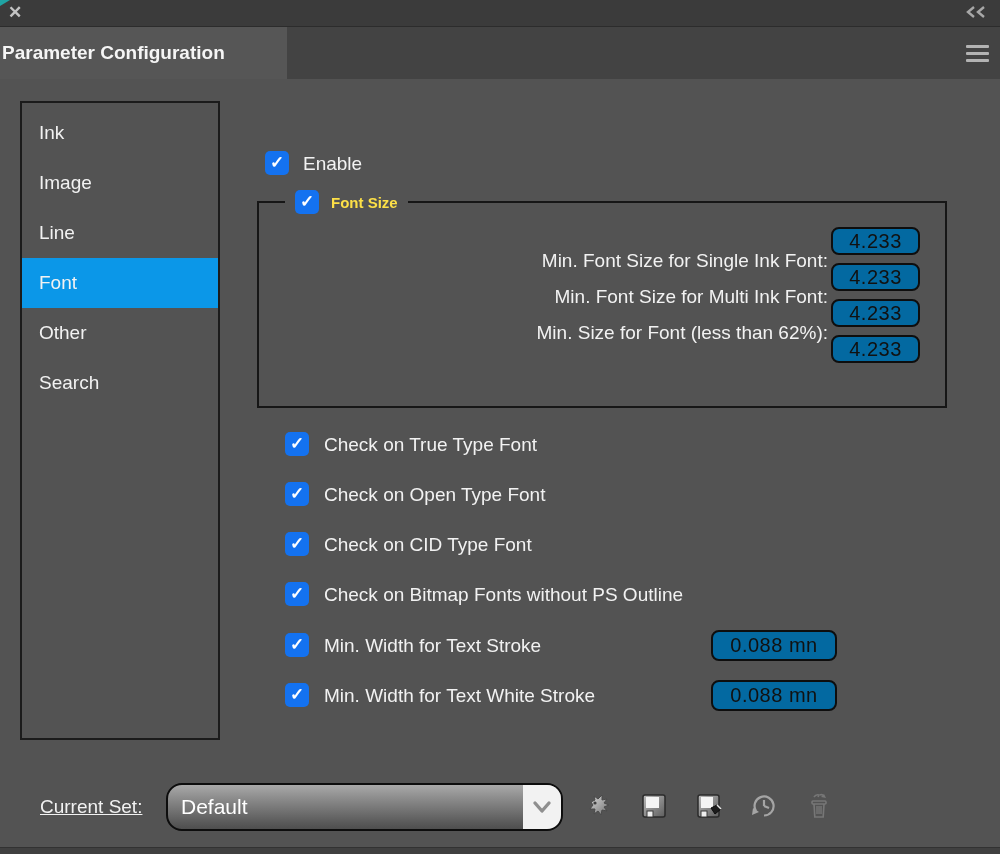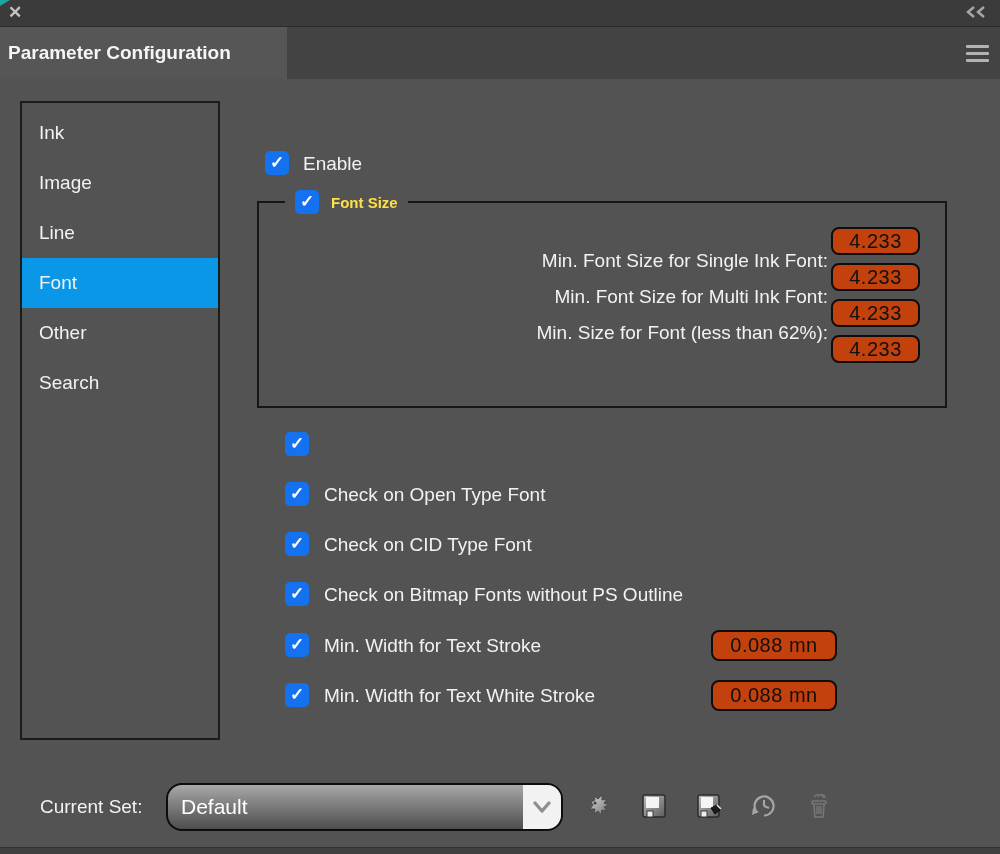--- a/index.html
+++ b/index.html
@@ -17,21 +17,21 @@
   .topbar { position:absolute; left:0; top:0; width:1000px; height:27px;
     background:#3b3b3b; border-bottom:1px solid #2c2c2c; }
   .teal-corner { position:absolute; left:0; top:0; width:10px; height:6px;
     background:#1fa3a3; clip-path:polygon(0 0,100% 0,0 100%); }
   .close-x { position:absolute; left:8px; top:2px; font-size:17px; font-weight:bold;
     color:#c3c3c3; cursor:default; line-height:22px; }
   .collapse { position:absolute; right:12px; top:4px; }
 
   .tabstrip { position:absolute; left:0; top:27px; width:1000px; height:52px; background:#434343; }
   .tab-active { position:absolute; left:0; top:0; width:287px; height:52px;
-    background:#565656; display:flex; align-items:center; padding-left:8px; }
+    background:#565656; display:flex; align-items:center; padding-left:2px; }
   .tab-active .tab-label { font-size:19px; font-weight:bold; color:#f5f5f5; }
   .hamburger { position:absolute; right:11px; top:15px; width:23px; height:22px;
     display:flex; flex-direction:column; justify-content:center; gap:4px; }
   .hamburger span { display:block; height:3px; background:#b3b3b3; border-radius:1px; }
 
   .panel-body { position:absolute; left:0; top:79px; width:1000px; height:768px; background:#535353; }
   .bottom-strip { position:absolute; left:0; top:847px; width:1000px; height:7px;
     background:#404040; border-top:1px solid #323232; }
 
   
@@ -50,30 +50,30 @@
 
   
   .groupbox { position:absolute; left:257px; top:201px; width:690px; height:207px;
     border:2px solid #161616; }
   .group-legend { position:absolute; left:26px; top:-15px; background:#535353;
     padding:0 10px; display:flex; align-items:center; gap:12px; height:28px; }
   .group-legend .cb { position:relative; }
   .group-legend .glabel { font-size:15px; color:#fde047;font-weight:bold; }
 
   
-  .vfield { position:absolute; background:#c2410c; border:2px solid #0e0e0e; border-radius:8px;
+  .vfield { position:absolute; background:#0369a1; border:2px solid #0e0e0e; border-radius:8px;
     color:#111111; display:flex; align-items:center; justify-content:center;
     font-size:20px; letter-spacing:0.5px; }
   .num { left:831px; width:89px; height:28px; }
   .wid { left:711px; width:126px; height:31px; }
   .flabel { position:absolute; font-size:19px; color:#f2f2f2; white-space:nowrap;
     left:300px; width:528px; text-align:right; line-height:28px;margin-top:20px; }
 
   
-  .curset-label { position:absolute; left:40px; top:796px; font-size:19px; color:#f2f2f2; }
+  .curset-label { position:absolute; left:40px; top:796px; font-size:19px; color:#f2f2f2;text-decoration:underline; }
   .dropdown { position:absolute; left:166px; top:783px; width:397px; height:48px;
     border:2px solid #0d0d0d; border-radius:16px; overflow:hidden;
     background:linear-gradient(#a9a9a9, #8c8c8c 30%, #5a5a5a 85%, #4e4e4e);
     display:flex; align-items:center; }
   .dropdown .dval { flex:1; padding-left:13px; font-size:21px; color:#ffffff; }
   .dropdown .arrowbox { width:38px; height:100%; background:#f2f2f2;
     display:flex; align-items:center; justify-content:center; }
   .icon-row { position:absolute; left:584px; top:791px; display:flex; align-items:center; gap:25px; }
   .ico { width:30px; height:30px; display:flex; align-items:center; justify-content:center; }
 </style>
@@ -130,20 +130,21 @@
 
   <div class="flabel" style="top:263px;">Min. Font Size for Multi Ink Font:</div>
   <div class="vfield num" style="top:263px;">4.233</div>
 
   <div class="flabel" style="top:299px;">Min. Size for Font (less than 62%):</div>
   <div class="vfield num" style="top:299px;">4.233</div>
 
   <div class="vfield num" style="top:335px;">4.233</div>
 
   <div class="cb" style="left:285px; top:432px;"></div>
+  <div class="lbl" style="left:324px; top:434px;">Check on True Type Font</div>
 
   <div class="cb" style="left:285px; top:482px;"></div>
   <div class="lbl" style="left:324px; top:484px;">Check on Open Type Font</div>
 
   <div class="cb" style="left:285px; top:532px;"></div>
   <div class="lbl" style="left:324px; top:534px;">Check on CID Type Font</div>
 
   <div class="cb" style="left:285px; top:582px;"></div>
   <div class="lbl" style="left:324px; top:584px;">Check on Bitmap Fonts without PS Outline</div>
 

